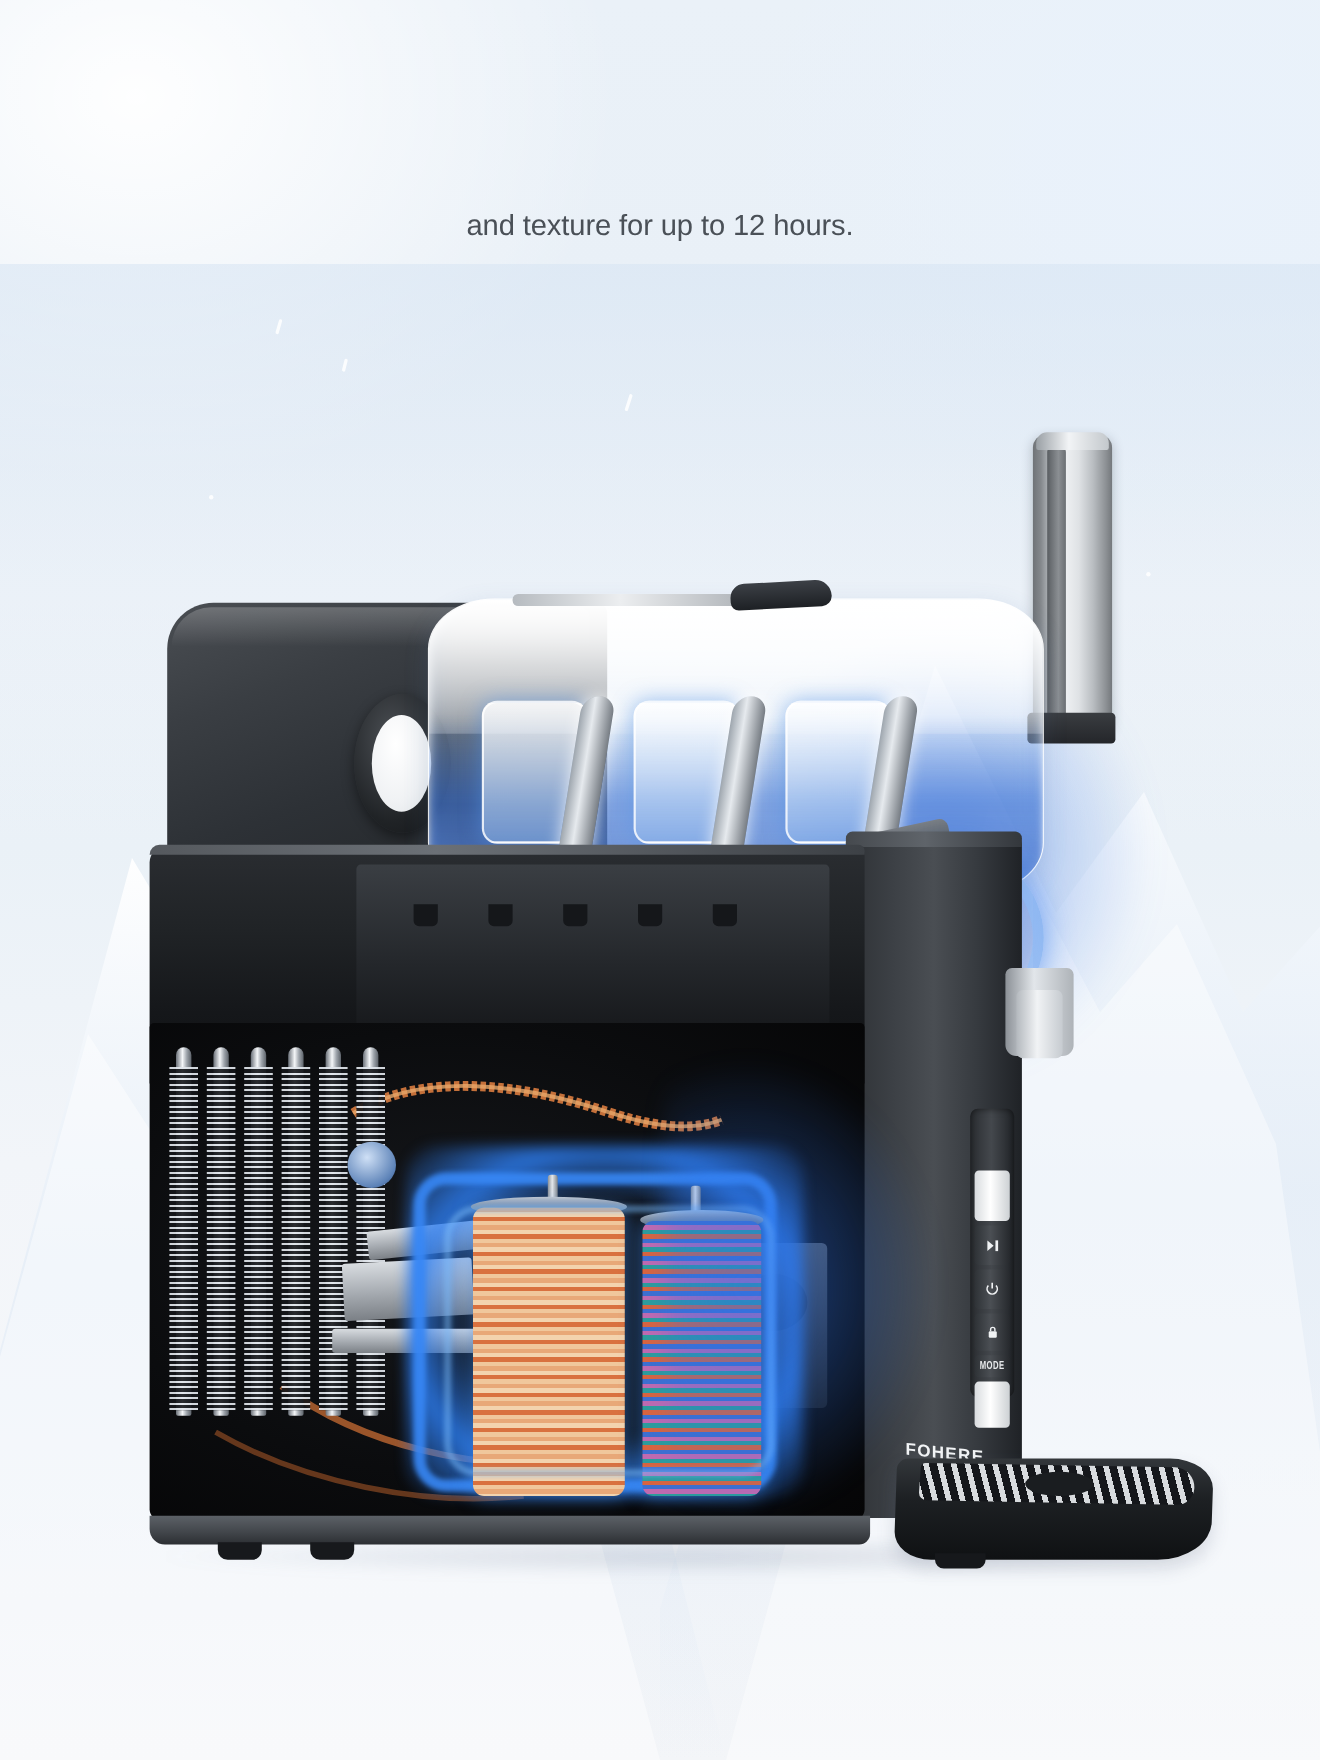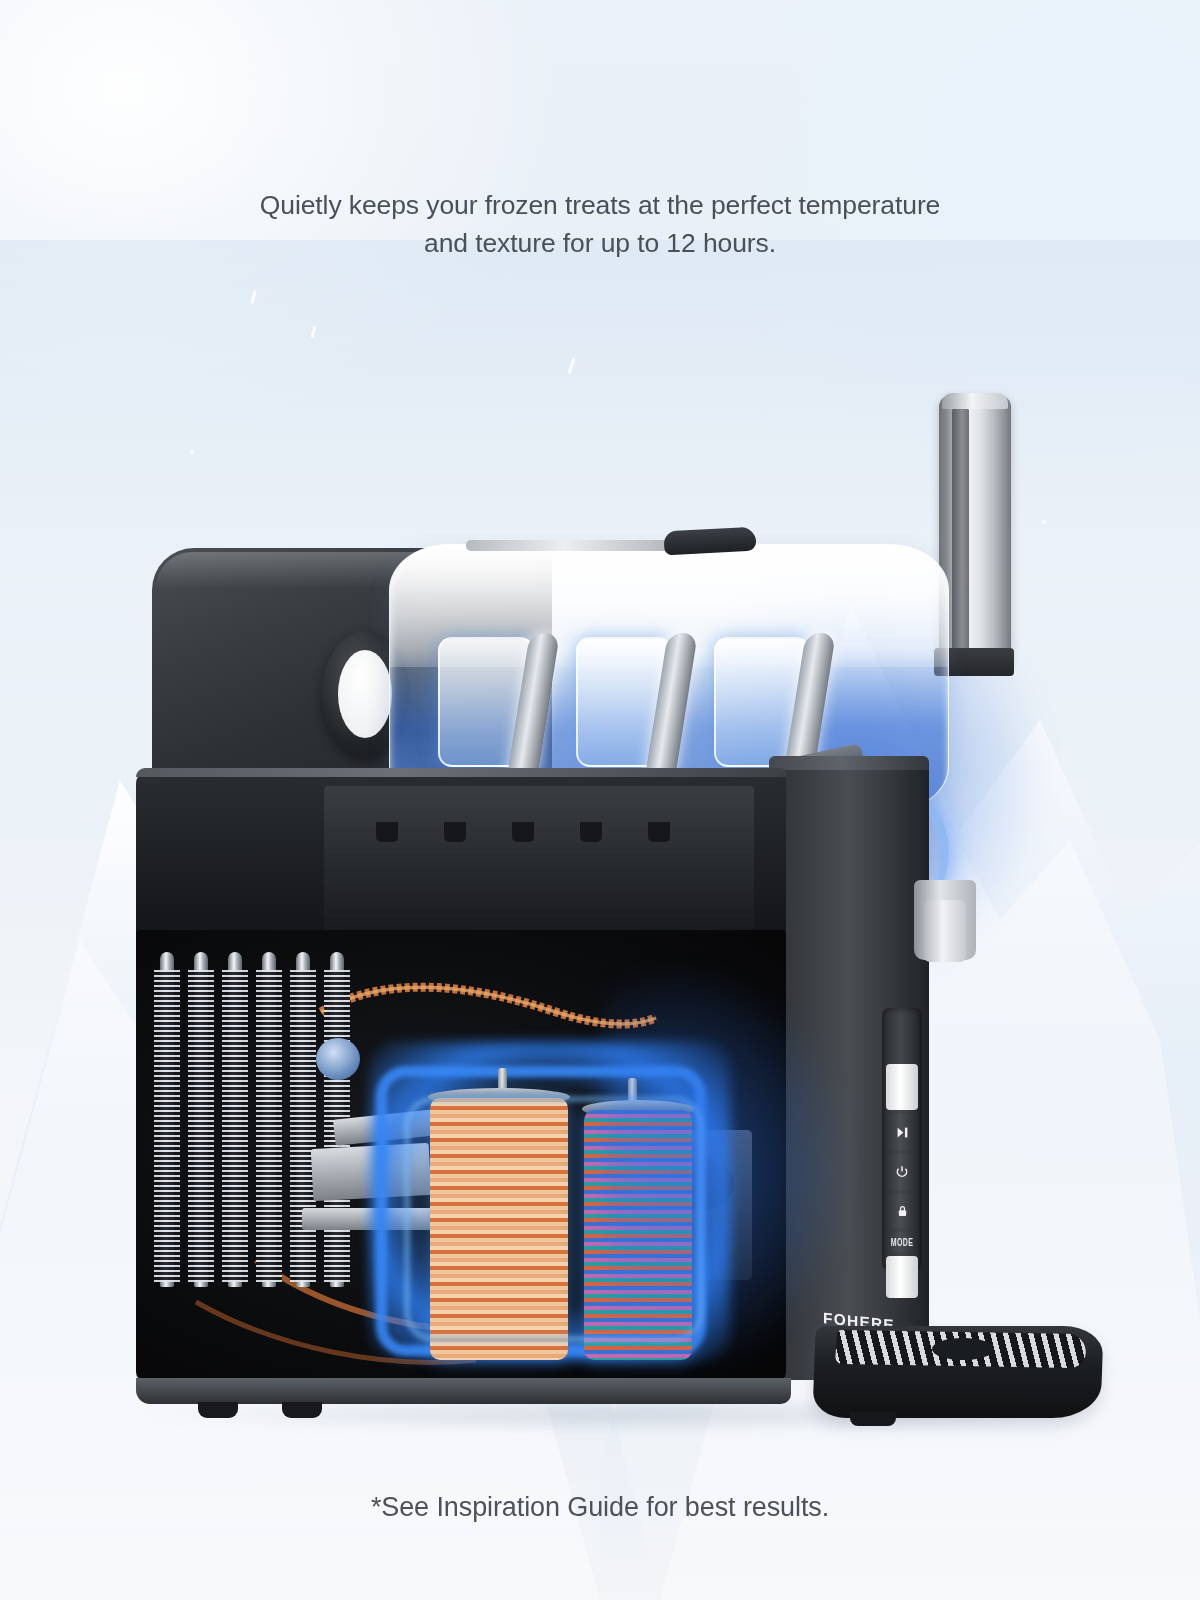--- a/index.html
+++ b/index.html
@@ -396,25 +396,23 @@
 
   <div class="flake" style="left:252px; top:290px; width:3px; height:14px; border-radius:2px; transform:rotate(16deg);"></div>
   <div class="flake" style="left:312px; top:326px; width:3px; height:12px; border-radius:2px; transform:rotate(14deg);"></div>
   <div class="flake" style="left:570px; top:358px; width:3px; height:16px; border-radius:2px; transform:rotate(18deg);"></div>
   <div class="flake" style="left:190px; top:450px; width:4px; height:4px;"></div>
   <div class="flake" style="left:1042px; top:520px; width:4px; height:4px;"></div>
   <div class="flake" style="left:225px; top:1160px; width:4px; height:4px;"></div>
 
 
   <p class="subhead">
-    <span class="ln">Quietly keeps your frozen treats at the perfect temperature</span>
     <span class="ln">and texture for up to 12 hours.</span>
   </p>
 
-  <p class="footnote">*See Inspiration Guide for best results.</p>
 
   <div class="machine">
 
     <div class="shadow"></div>
 
     <div class="blue-wash2"></div>
 
     <div class="lever"></div>
     <div class="lever-groove"></div>
     <div class="lever-top"></div>

